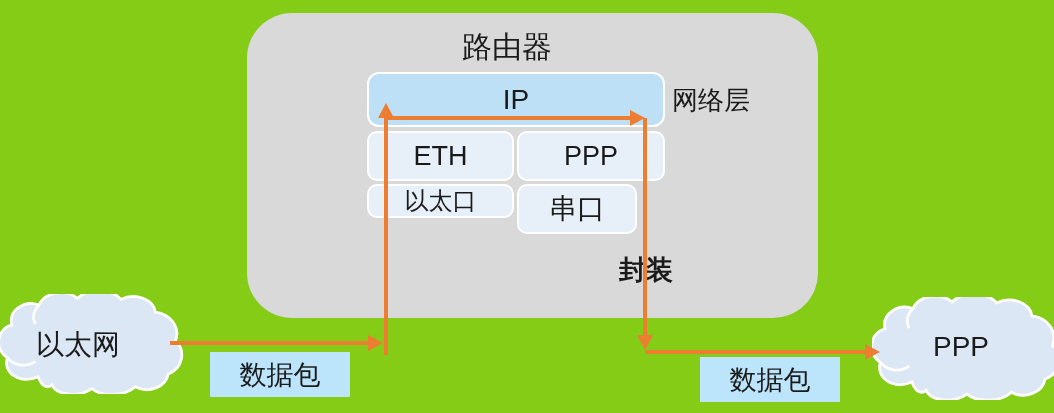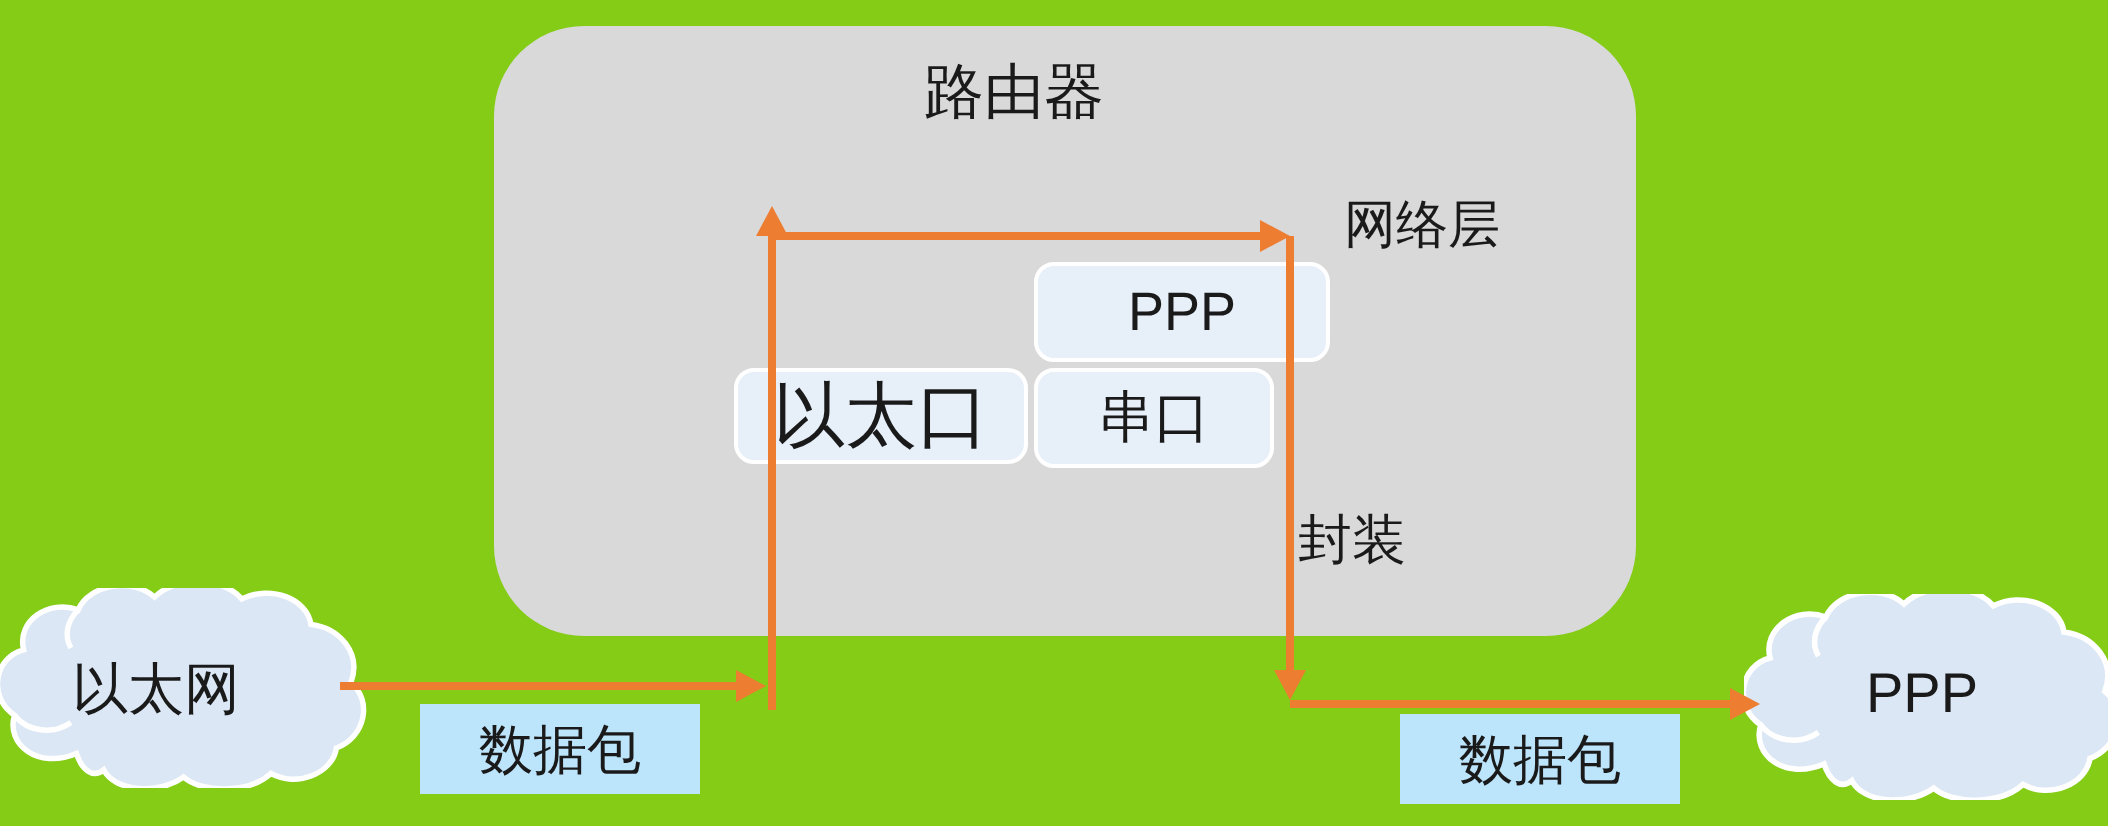--- a/index.html
+++ b/index.html
@@ -51,40 +51,40 @@
     background: var(--ip_fill);
     border-radius: 12px;
     font-size: 28px;
   }
   .cell {
     background: var(--cell_fill);
     border-radius: 10px;
   }
   .eth-box   { left: 367px; top: 131px; width: 147px; height: 50px; }
   .ppp-box   { left: 517px; top: 131px; width: 148px; height: 50px; }
-  .ethport-box { left: 367px; top: 184px; width: 147px; height: 48px; font-family: "Liberation Serif", "DejaVu Serif", serif; font-size: 36px; }
+  .ethport-box { left: 367px; top: 184px; width: 147px; height: 34px; font-family: "Liberation Serif", "DejaVu Serif", serif; font-size: 24px; }
   .serial-box  { left: 517px; top: 184px; width: 120px; height: 50px; font-family: "Liberation Serif", "DejaVu Serif", serif; font-size: 28px; }
 
   .side-label {
     font-size: 26px;
     line-height: 32px;
     white-space: nowrap;
     color: var(--text);
   }
-  .network-layer-label  { left: 672px; top: 84px; margin-top: 12px; }
+  .network-layer-label  { left: 672px; top: 84px; }
   .datalink-layer-label { left: 672px; top: 164px; }
 
   .process-label {
     font-size: 27px;
     line-height: 34px;
     white-space: nowrap;
     color: var(--text);
   }
   .decap-label { left: 298px; top: 253px; width: 85px; text-align: right; }
-  .encap-label { left: 649px; top: 253px; }
+  .encap-label { left: 619px; top: 253px; font-weight: bold; }
 
   .packet-label {
     width: 140px; height: 45px;
     background: var(--packet_fill);
     display: flex; align-items: center; justify-content: center;
     font-size: 27px;
     color: var(--text);
   }
   .packet-left  { left: 210px; top: 352px; }
   .packet-right { left: 700px; top: 357px; }
@@ -119,20 +119,22 @@
   </svg>
   <div class="abs cloud-label cloud-left-label">以太网</div>
 
   <svg class="abs cloud-svg" style="left:872px; top:297px;" width="186" height="103" viewBox="0 0 200 110">
     <path d="M 43 91 C 22 100, 4 86, 9 70 C -6 60, -2 38, 14 34 C 10 18, 28 6, 44 12 C 50 -2, 74 -6, 86 5 C 98 -7, 124 -6, 134 6 C 150 -2, 170 6, 172 20 C 188 22, 200 36, 194 52 C 206 62, 202 82, 186 88 C 184 102, 164 110, 150 102 C 138 113, 112 113, 102 104 C 88 114, 64 112, 58 100 C 52 105, 46 100, 43 91 Z" fill="var(--cloud_fill)" stroke="var(--border_white)" stroke-width="3"></path>
     <path d="M 9 70 C 16 79, 30 81, 40 74" fill="none" stroke="var(--border_white)" stroke-width="3"></path>
     <path d="M 44 12 C 38 18, 36 26, 40 33" fill="none" stroke="var(--border_white)" stroke-width="3"></path>
   </svg>
   <div class="abs cloud-label cloud-right-label">PPP</div>
 
+  <div class="abs layer-box ip-box">IP</div>
+  <div class="abs layer-box cell eth-box">ETH</div>
   <div class="abs layer-box cell ppp-box">PPP</div>
   <div class="abs layer-box cell ethport-box">以太口</div>
   <div class="abs layer-box cell serial-box">串口</div>
 
   <div class="abs side-label network-layer-label">网络层</div>
 
   <div class="abs process-label encap-label">封装</div>
 
   <div class="abs packet-label packet-left">数据包</div>
   <div class="abs packet-label packet-right">数据包</div>

